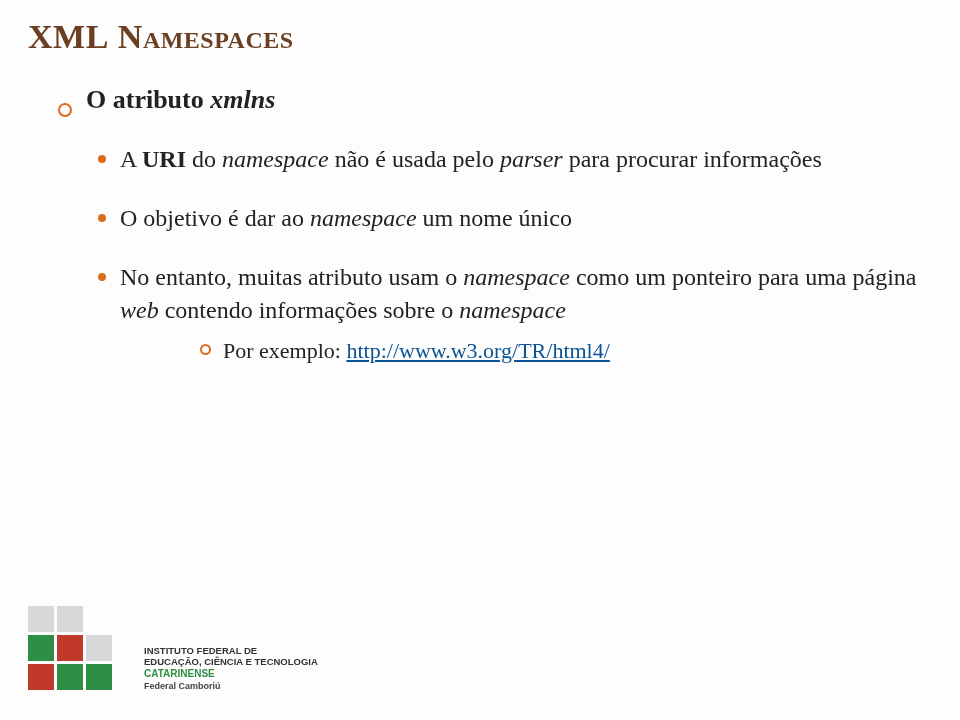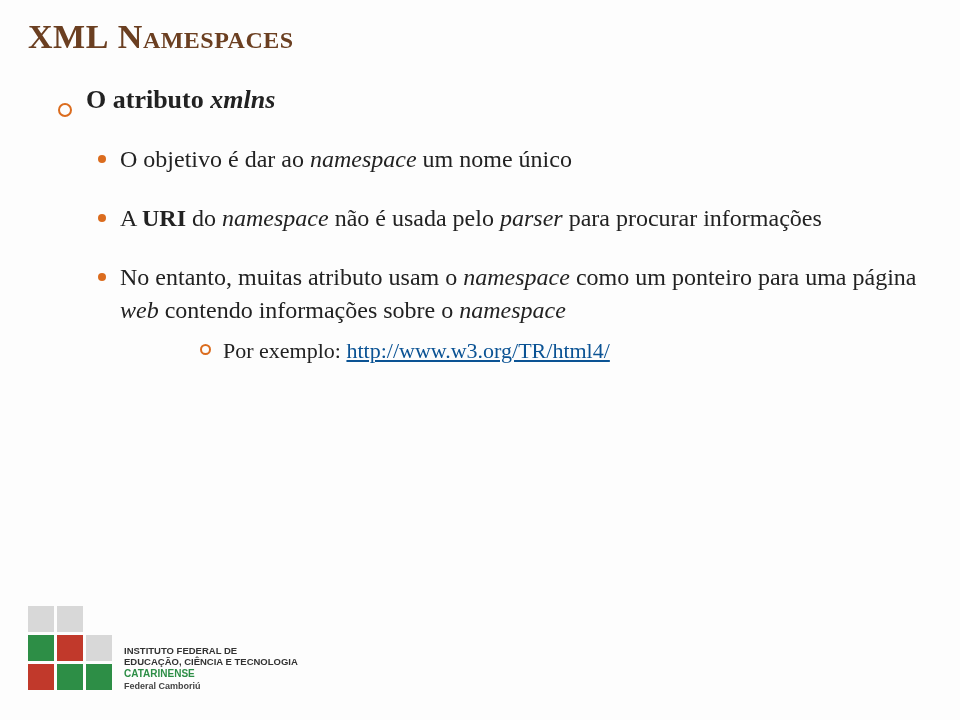--- a/index.html
+++ b/index.html
@@ -128,20 +128,21 @@
   .sq.r1c2 { left: 58px; top: 29px; background: #d8d8d8; }
   .sq.r2c0 { left: 0;   top: 58px; background: #c1392b; }
   .sq.r2c1 { left: 29px; top: 58px; background: #2d8e46; }
   .sq.r2c2 { left: 58px; top: 58px; background: #2d8e46; }
   .logo-text {
     font-family: Arial, Helvetica, sans-serif;
     font-size: 9.5px;
     line-height: 1.25;
     color: #333;
     text-transform: uppercase;
+    margin-left: 20px;
   }
   .logo-text .cat {
     color: #2d8e46;
     font-weight: bold;
     font-size: 10px;
   }
   .logo-text .campus {
     color: #444;
     font-weight: bold;
     font-size: 9px;
@@ -162,28 +163,28 @@
     <div class="lvl1">
       <span class="bul1"></span>
       <span class="txt">
         <span class="bold">O atributo </span><span class="bold italic">xmlns</span>
       </span>
     </div>
 
     <div class="lvl2">
       <span class="bul2"></span>
       <span class="txt">
-        <span>O objetivo é dar ao </span><span class="italic">namespace</span><span> um nome único</span>
+        <span>A </span><span class="bold">URI</span><span> do </span><span class="italic">namespace</span><span> não é usada pelo </span><span class="italic">parser</span><span> para procurar informações</span>
       </span>
     </div>
 
     <div class="lvl2">
       <span class="bul2"></span>
       <span class="txt">
-        <span>A </span><span class="bold">URI</span><span> do </span><span class="italic">namespace</span><span> não é usada pelo </span><span class="italic">parser</span><span> para procurar informações</span>
+        <span>O objetivo é dar ao </span><span class="italic">namespace</span><span> um nome único</span>
       </span>
     </div>
 
     <div class="lvl2">
       <span class="bul2"></span>
       <span class="txt">
         <span>No entanto, muitas atributo usam o </span><span class="italic">namespace</span><span> como um ponteiro para uma página </span><span class="italic">web</span><span> contendo informações sobre o </span><span class="italic">namespace</span>
 
         <div class="lvl3">
           <span class="bul3"></span>

